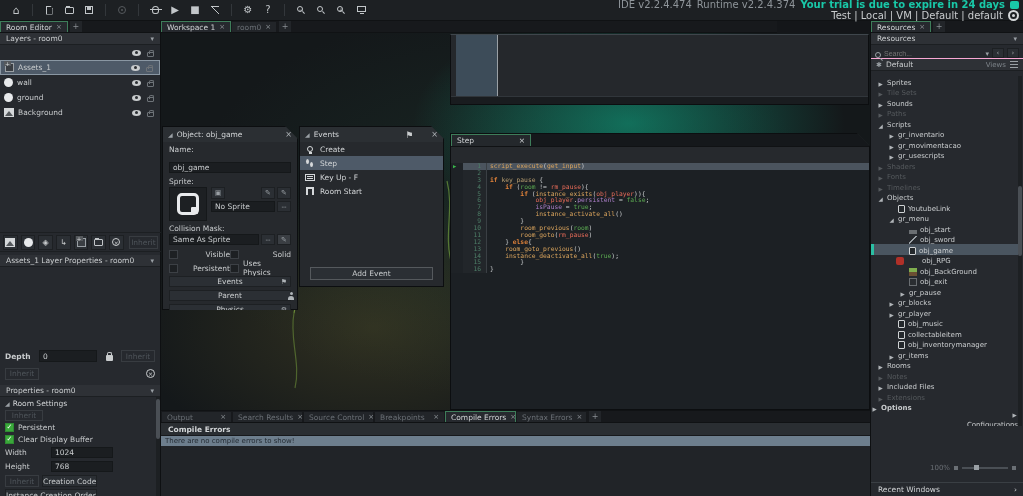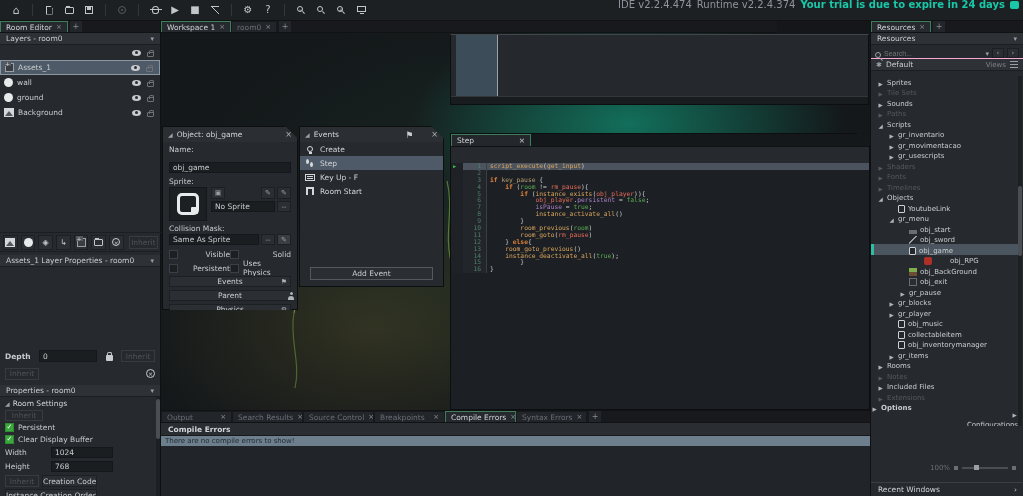--- a/index.html
+++ b/index.html
@@ -234,20 +234,24 @@
       </div>
     </div>
 </div>
 <div id="topright">
   <div class="row1">
     <span>IDE v2.2.4.474</span>
     <span>Runtime v2.2.4.374</span>
     <span class="trial" id="trialtext" style="color: rgb(25, 200, 168);">Your trial is due to expire in 24 days</span>
     <span class="chip-icon" id="chipicon" style="background: rgb(25, 200, 168);"></span>
   </div>
+  <div class="row2">
+    <span>Test | Local | VM | Default | default</span>
+    <span class="target-btn"></span>
+  </div>
 </div>
 
 <div id="leftpanel">
   <div class="tabstrip">
     <div class="tab active">
       <span>Room Editor</span>
         <span class="x">×</span>
     </div>
     <div class="tab-add">+</div>
   </div>
@@ -663,21 +667,21 @@
       <div class="titem" style="padding-left: 28px;">
         <span class="t-arrow"></span>
         <span class="t-sq s-sword"></span>
         <span>obj_sword</span>
       </div>
       <div class="titem selected" style="padding-left: 28px;">
         <span class="t-arrow"></span>
         <span class="t-page"></span>
         <span>obj_game</span>
       </div>
-      <div class="titem" style="padding-left: 28px; gap: 18px;">
+      <div class="titem" style=" gap: 18px;">
         <span class="t-arrow"></span>
         <span class="t-sq s-rpg"></span>
         <span>obj_RPG</span>
       </div>
       <div class="titem" style="padding-left: 28px;">
         <span class="t-arrow"></span>
         <span class="t-sq s-bg"></span>
         <span>obj_BackGround</span>
       </div>
       <div class="titem" style="padding-left: 28px;">

